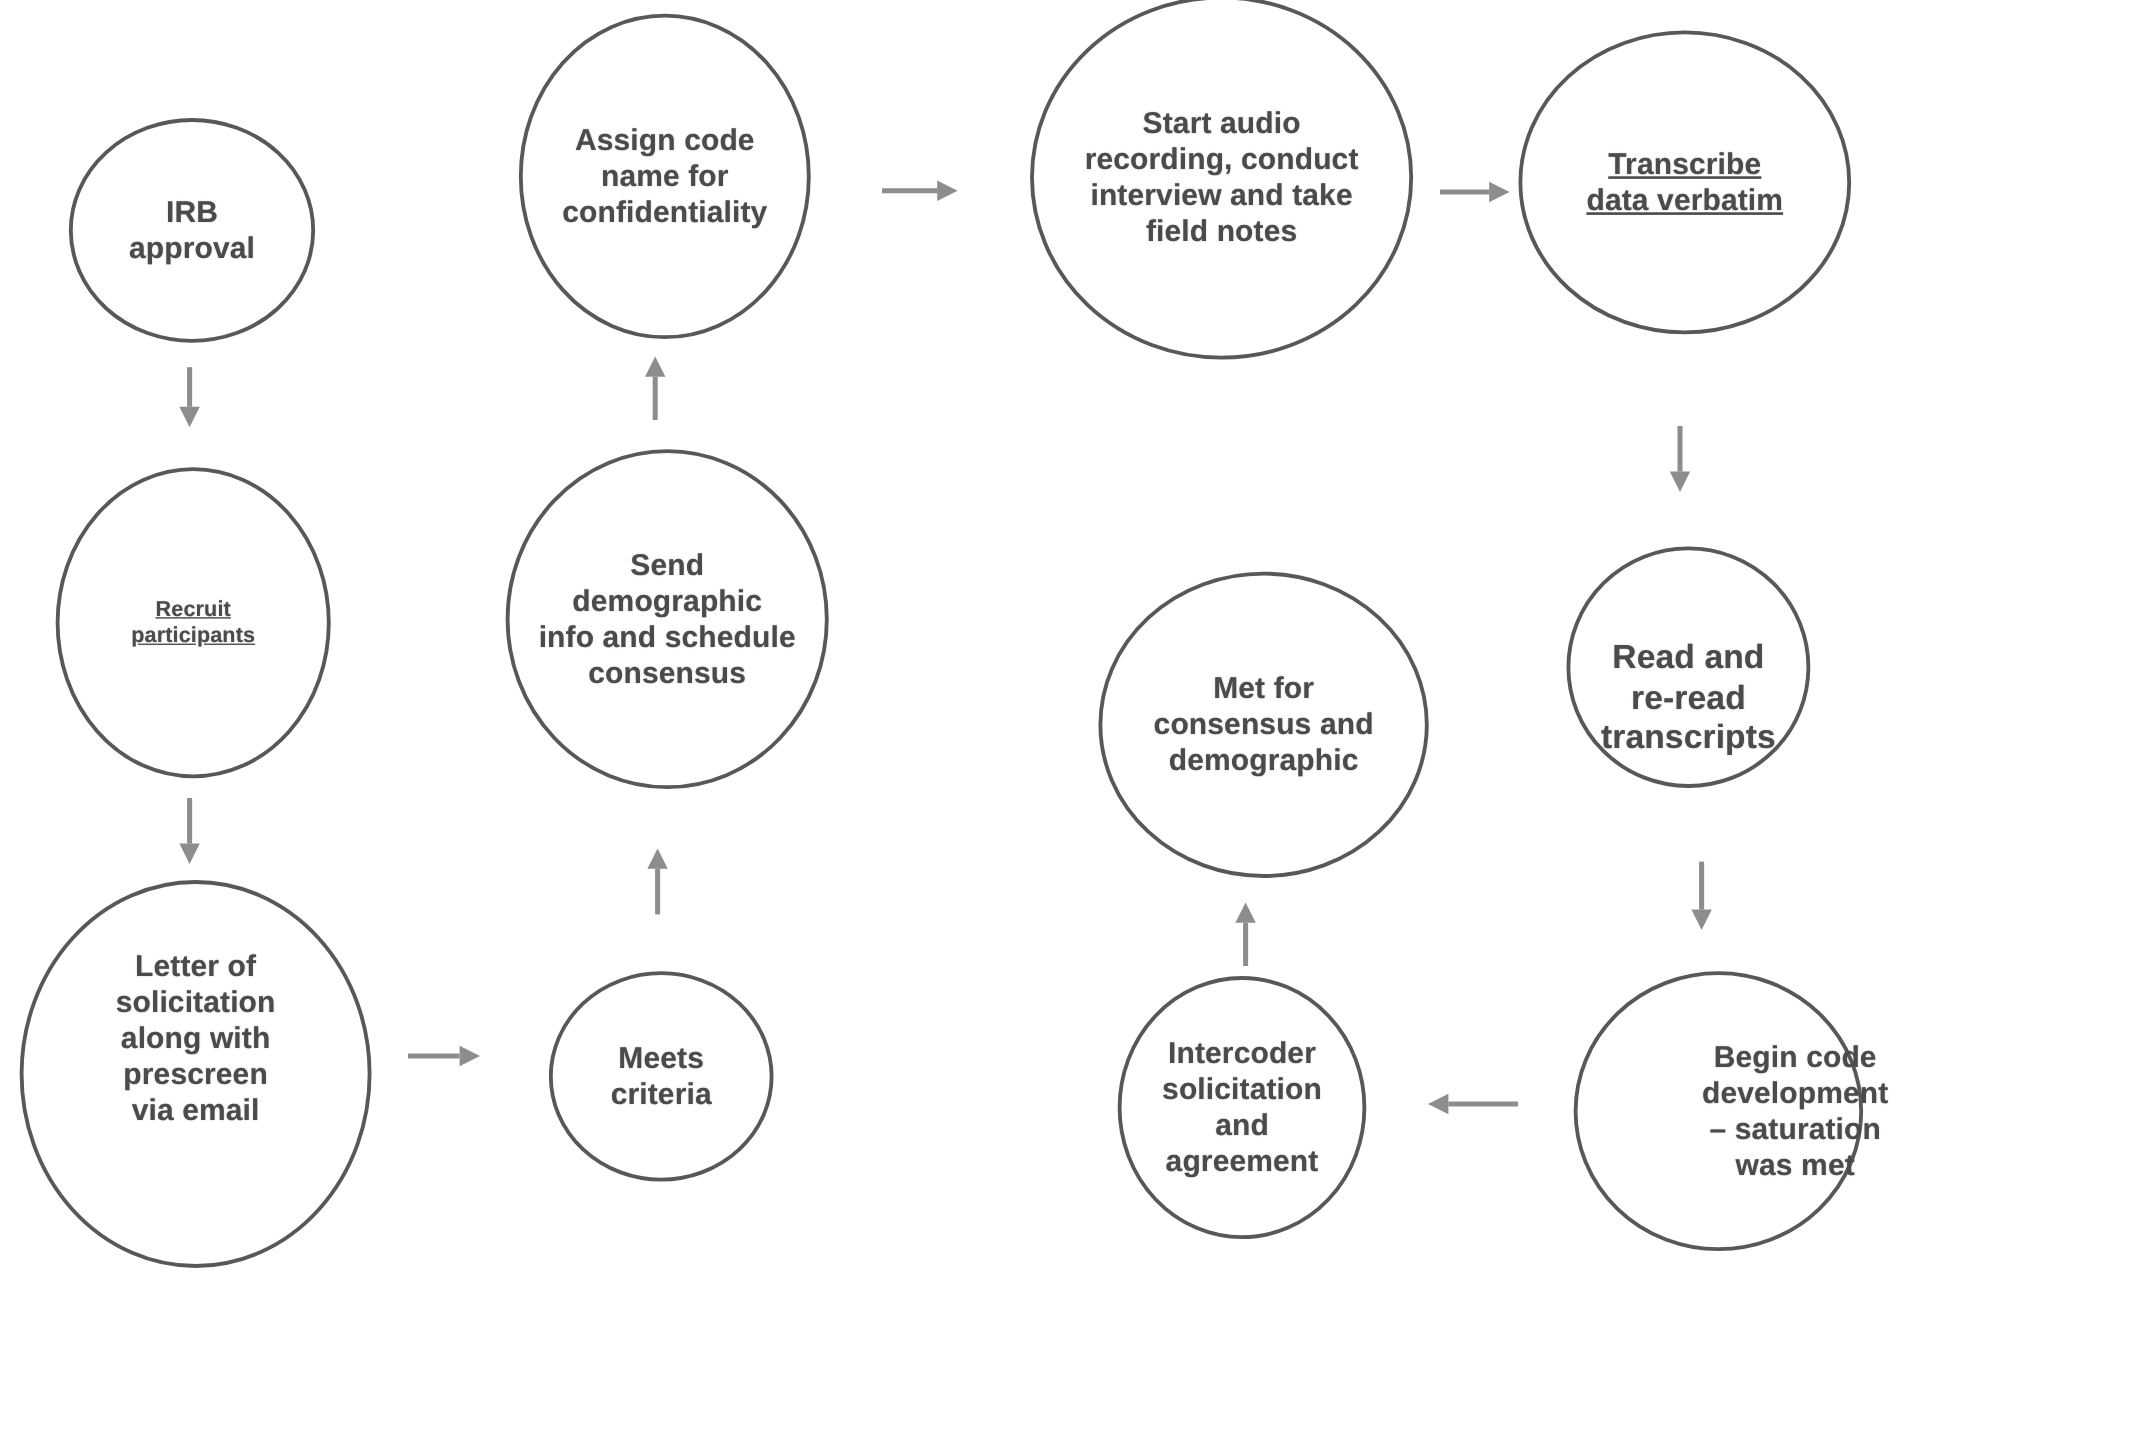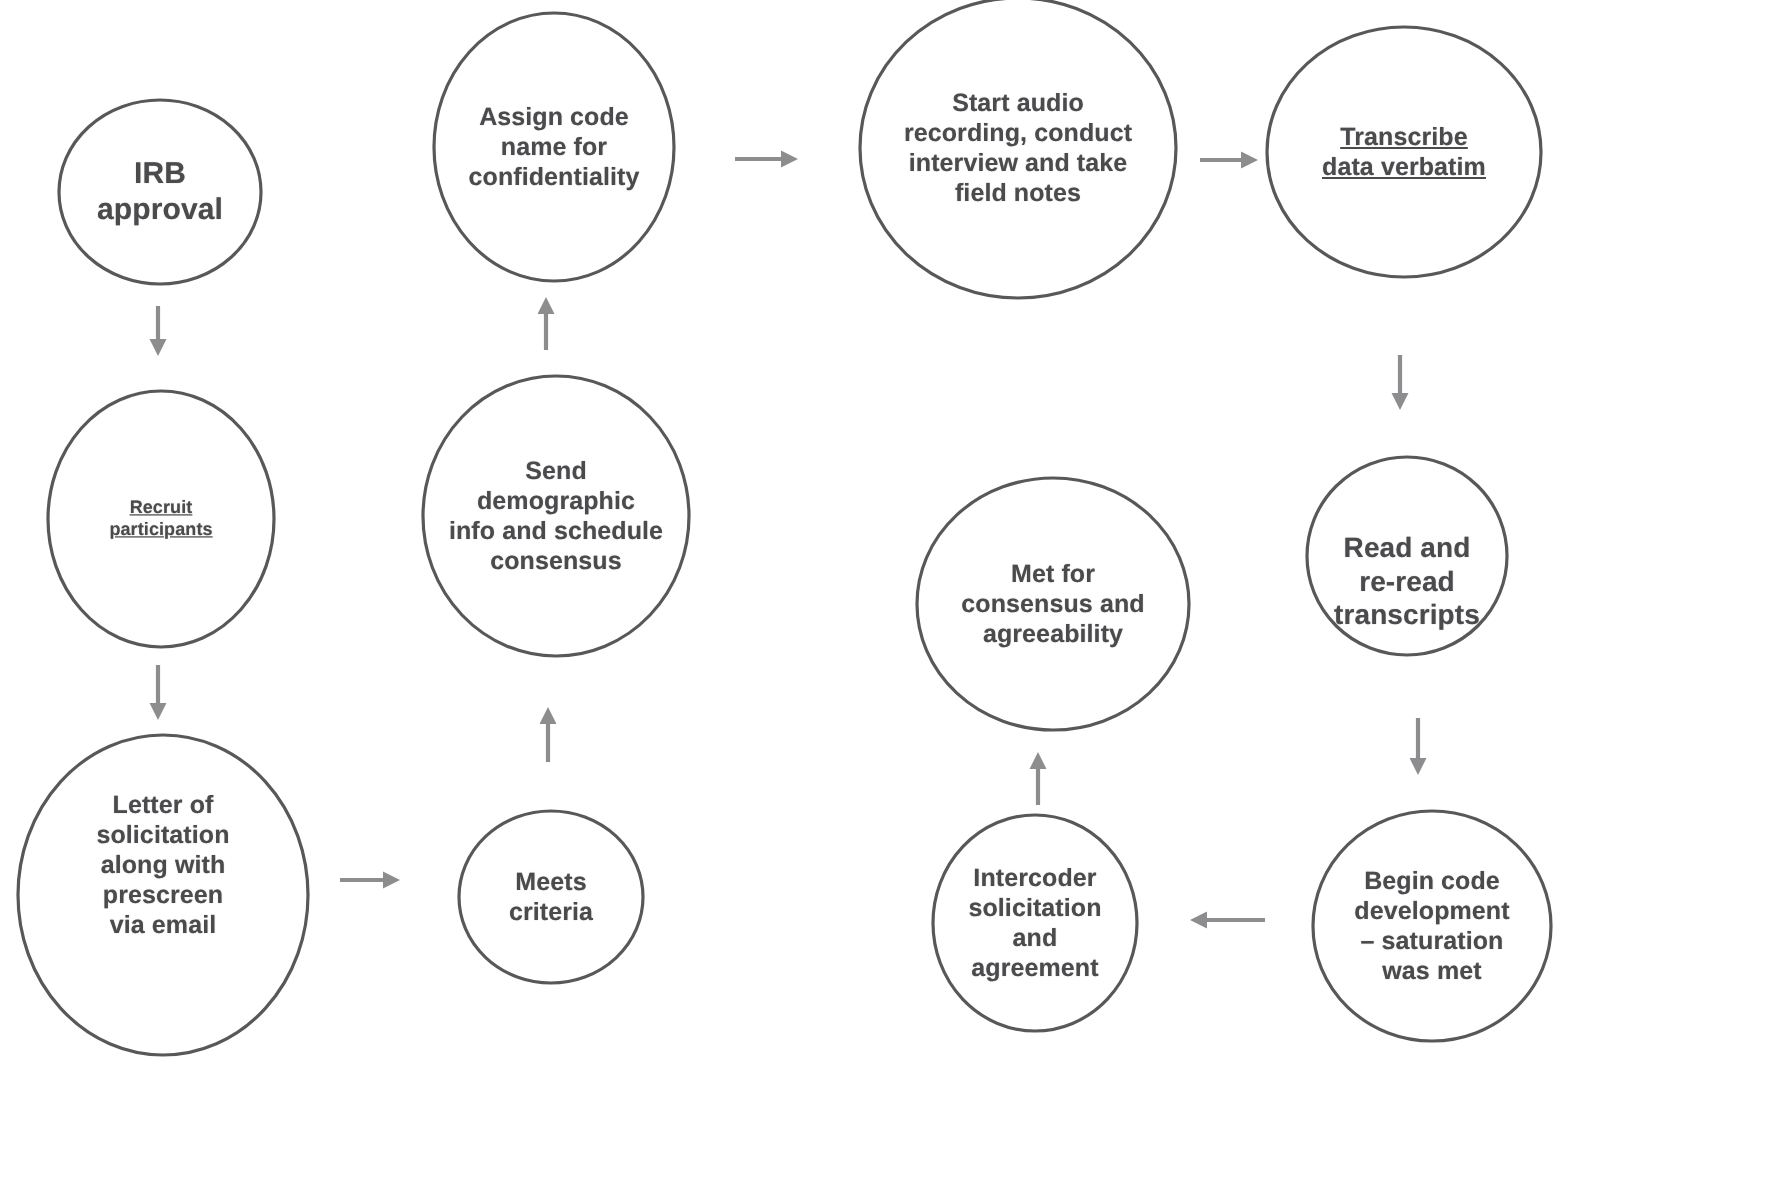--- a/index.html
+++ b/index.html
@@ -113,21 +113,21 @@
         <ellipse class="node-ellipse" cx="554" cy="147" rx="120" ry="134"></ellipse>
         <ellipse class="node-ellipse" cx="1018" cy="148" rx="158" ry="150"></ellipse>
         <ellipse class="node-ellipse" cx="1404" cy="152" rx="137" ry="125"></ellipse>
         <ellipse class="node-ellipse" cx="1407" cy="556" rx="100" ry="99"></ellipse>
         <ellipse class="node-ellipse" cx="1432" cy="926" rx="119" ry="115"></ellipse>
         <ellipse class="node-ellipse" cx="1035" cy="923" rx="102" ry="108"></ellipse>
         <ellipse class="node-ellipse" cx="1053" cy="604" rx="136" ry="126"></ellipse>
       </g>
   </svg>
   <div id="labels-layer">
-      <div class="node-label" style="left: 160px; top: 192px; font-size: 30px; width: 217.15px; text-align: center;">IRB
+      <div class="node-label" style="left: 160px; top: 192px; font-size: 25px; width: 217.15px; text-align: center;">IRB
 approval</div>
       <div class="node-label" style="left: 161px; top: 519px; font-size: 18px; width: 242.95px; text-decoration: underline;">Recruit
 participants</div>
       <div class="node-label" style="left: 163px; top: 865px; font-size: 25px; width: 311.75px;">Letter of
 solicitation
 along with
 prescreen
 via email</div>
       <div class="node-label" style="left: 551px; top: 897px; font-size: 25px; width: 197.8px;">Meets
 criteria</div>
@@ -140,25 +140,25 @@
 confidentiality</div>
       <div class="node-label" style="left: 1018px; top: 148px; font-size: 25px; width: 339.7px;">Start audio
 recording, conduct
 interview and take
 field notes</div>
       <div class="node-label" style="left: 1404px; top: 152px; font-size: 25px; width: 294.55px; text-decoration: underline;">Transcribe
 data verbatim</div>
       <div class="node-label" style="left: 1407px; top: 540px; font-size: 28px; width: 215px; margin-top: 41px;">Read and
 re-read
 transcripts</div>
-      <div class="node-label" style="left: 1432px; top: 926px; font-size: 25px; width: 255.85px;">Begin code
+      <div class="node-label" style="left: 1496px; top: 926px; font-size: 25px; width: 255.85px;">Begin code
 development
 – saturation
 was met</div>
       <div class="node-label" style="left: 1035px; top: 923px; font-size: 25px; width: 219.3px;">Intercoder
 solicitation
 and
 agreement</div>
       <div class="node-label" style="left: 1053px; top: 604px; font-size: 25px; width: 292.4px;">Met for
 consensus and
-agreeability</div>
+demographic</div>
     </div>
 </div>
 
 </body></html>

